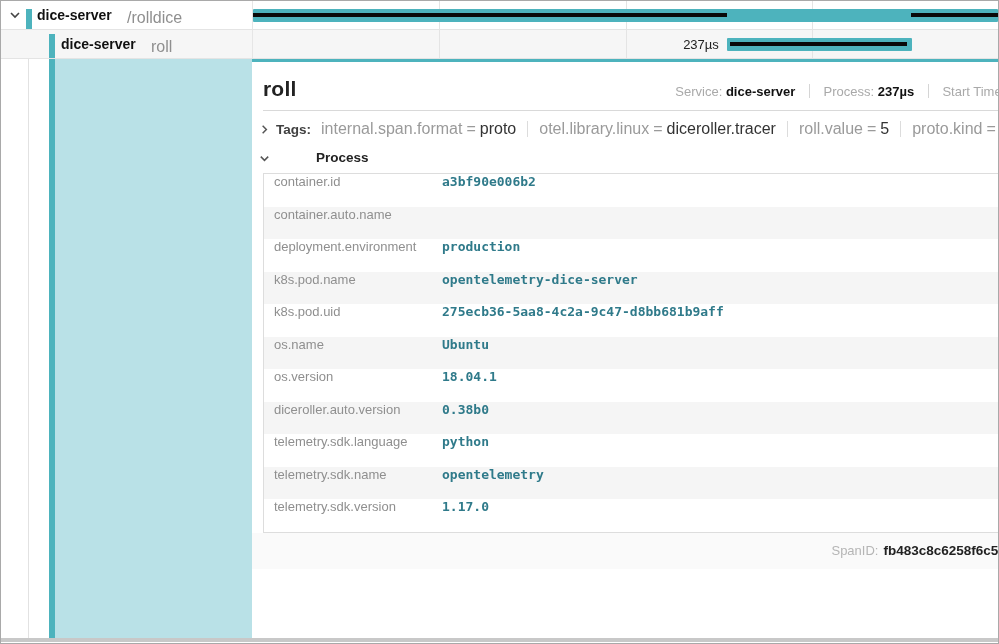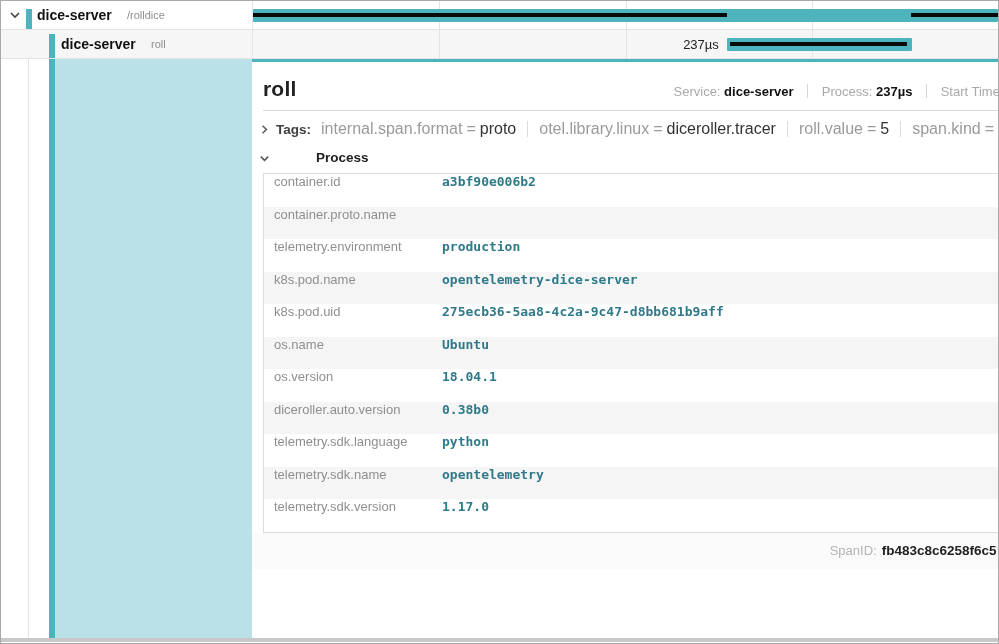--- a/index.html
+++ b/index.html
@@ -17,21 +17,21 @@
   .row2{ background:#f6f6f6; }
 
   .gridline{ position:absolute; top:0; bottom:0; width:1px; background:#e4e4e4; }
   .g25{ left:25%; } .g50{ left:50%; } .g75{ left:75%; }
 
   .chev-btn{ position:absolute; left:7px; top:7px; width:14px; height:14px; border:none; background:transparent; cursor:pointer; color:#444; }
   .color-bar{ position:absolute; width:6px; background:#4db3bd; }
   .cb1{ left:25px; top:8px; bottom:0; }
   .cb2{ left:48px; top:4px; bottom:0; }
   .svc{ position:absolute; top:6px; font-size:14px; font-weight:bold; color:#111; }
-  .op { position:absolute; top:8px; font-size:11px; color:#8f8f8f; }
+  .op { position:absolute; top:8px; font-size:16px; color:#8f8f8f; }
   .row1 .svc{ left:36px; } .row1 .op{ left:126px; }
   .row2 .svc{ left:60px; } .row2 .op{ left:150px; }
 
   .bar{ position:absolute; top:8px; height:13px; background:#4db3bd; border-radius:1px; }
   .parent-bar{ left:0; right:0; }
   .black-seg{ position:absolute; top:4px; height:4px; background:#0a0a0a; }
   .seg1{ left:0; width:63.6%; }
   .seg2{ left:88.35%; right:0; }
   .child-bar{ left:63.6%; width:24.8%; }
   .child-line{ position:absolute; top:4px; left:3px; right:5px; height:4px; background:#0a0a0a; }
@@ -156,42 +156,42 @@
               <polyline points="5,3 9,7 5,11" fill="none" stroke="currentColor" stroke-width="1.6"></polyline>
             </svg>
         </span>
         <span class="tags-label">Tags:</span>
         <span class="tag-item"><span class="tag-key">internal.span.format</span><span class="tag-eq">=</span><span class="tag-val">proto</span></span>
         <span class="tag-pipe"></span>
         <span class="tag-item"><span class="tag-key">otel.library.linux</span><span class="tag-eq">=</span><span class="tag-val">diceroller.tracer</span></span>
         <span class="tag-pipe"></span>
         <span class="tag-item"><span class="tag-key">roll.value</span><span class="tag-eq">=</span><span class="tag-val">5</span></span>
         <span class="tag-pipe"></span>
-        <span class="tag-item"><span class="tag-key">span.kind</span><span class="tag-eq">=</span><span class="tag-val">internal</span></span>
+        <span class="tag-item"><span class="tag-key">proto.kind</span><span class="tag-eq">=</span><span class="tag-val">internal</span></span>
       </div>
 
       <div class="process-row">
         <span class="acc-chev">
           <svg viewBox="0 0 14 14" width="13" height="13">
               <polyline points="3,5 7,9 11,5" fill="none" stroke="currentColor" stroke-width="1.6"></polyline>
             </svg>
         </span>
         <span class="process-label">Process</span>
       </div>
 
       <div class="kv-table">
         <div class="kv-row">
             <span class="kv-key">container.id</span>
             <span class="kv-val">a3bf90e006b2</span>
           </div>
         <div class="kv-row">
-            <span class="kv-key">container.proto.name</span>
-          </div>
-        <div class="kv-row">
-            <span class="kv-key">telemetry.environment</span>
+            <span class="kv-key">container.auto.name</span>
+          </div>
+        <div class="kv-row">
+            <span class="kv-key">deployment.environment</span>
             <span class="kv-val">production</span>
           </div>
         <div class="kv-row">
             <span class="kv-key">k8s.pod.name</span>
             <span class="kv-val">opentelemetry-dice-server</span>
           </div>
         <div class="kv-row">
             <span class="kv-key">k8s.pod.uid</span>
             <span class="kv-val">275ecb36-5aa8-4c2a-9c47-d8bb681b9aff</span>
           </div>

